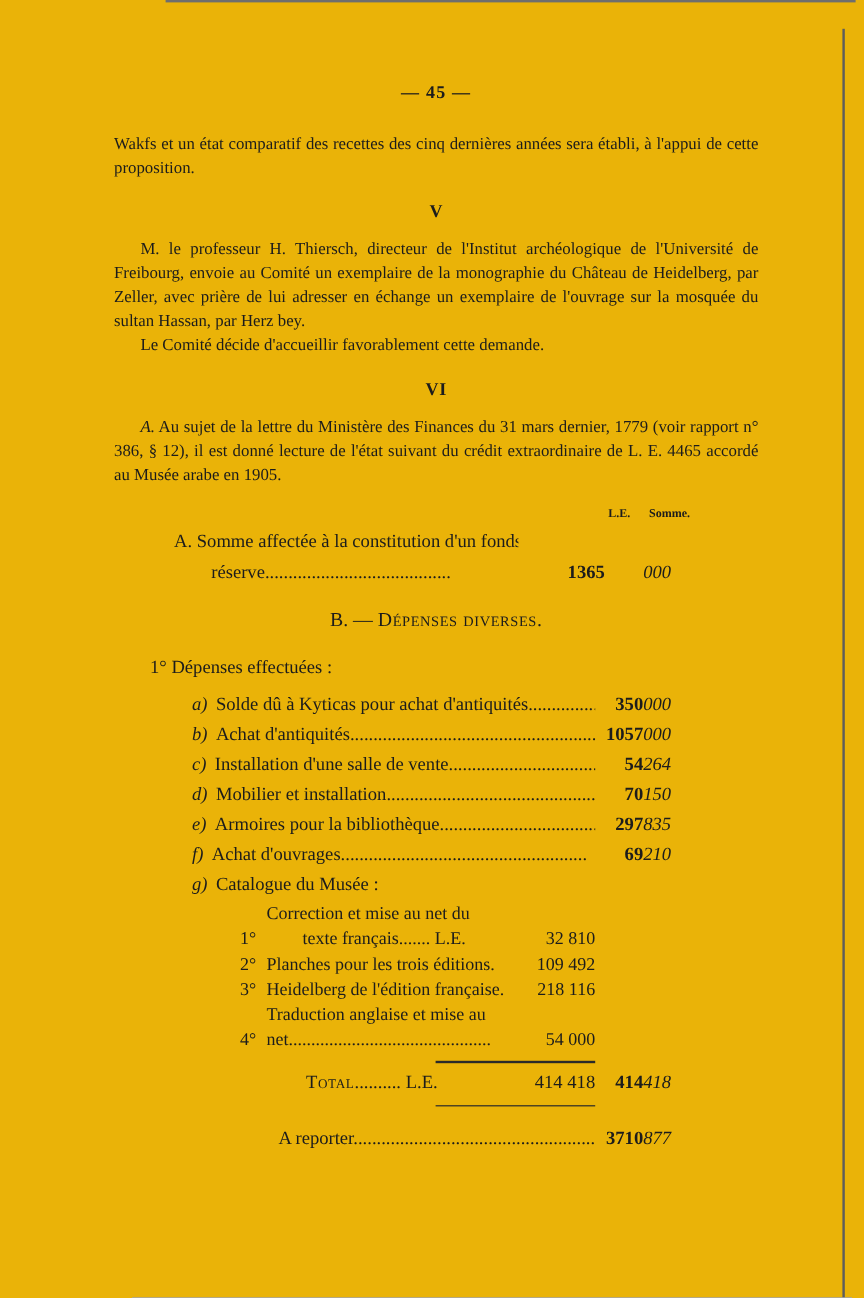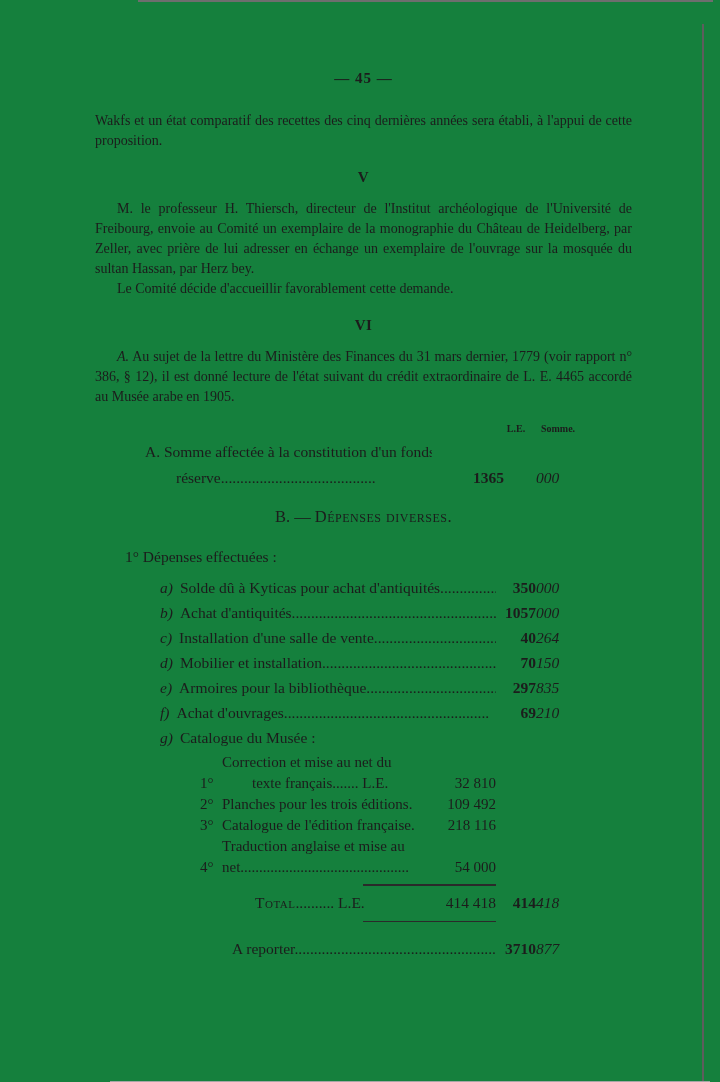--- a/index.html
+++ b/index.html
@@ -1,19 +1,19 @@
 <!DOCTYPE html>
 <html><head>
 <meta charset="utf-8">
 <style>
   * { box-sizing: border-box; }
   html,body { margin:0; padding:0; background:#e8e8e4; }
   .page {
     position:relative; width:720px; height:1082px; margin:0 auto;
-    background:#15803d; color:#1c1c1c; overflow:hidden;
+    background:#eab308; color:#1c1c1c; overflow:hidden;
     font-family:"Liberation Serif","DejaVu Serif",serif;
   }
   .edge { position:absolute; background:#777; }
   .edge-top { left:138px; top:0; width:575px; height:2px; background:#6e6e6e; }
   .edge-right { left:702px; top:24px; width:2px; height:1058px; background:#5d5d5d; }
   .edge-bottom { left:110px; bottom:0; width:600px; height:1px; background:#a6a6a6; }
 
   .content { position:absolute; left:95px; top:70px; width:537px; }
 
   .pagenum { text-align:center; font-weight:bold; font-size:15px; letter-spacing:1px; margin:0 0 24px; }
@@ -101,21 +101,21 @@
         <span class="col-le">350</span>
         <span class="col-mill">000</span>
       </div>
       <div class="acct-row item">
         <span class="acct-label"><span class="letter">b)</span><span>Achat d'antiquités.......................................................</span></span>
         <span class="col-le">1057</span>
         <span class="col-mill">000</span>
       </div>
       <div class="acct-row item">
         <span class="acct-label"><span class="letter">c)</span><span>Installation d'une salle de vente...................................</span></span>
-        <span class="col-le">40</span>
+        <span class="col-le">54</span>
         <span class="col-mill">264</span>
       </div>
       <div class="acct-row item">
         <span class="acct-label"><span class="letter">d)</span><span>Mobilier et installation..............................................</span></span>
         <span class="col-le">70</span>
         <span class="col-mill">150</span>
       </div>
       <div class="acct-row item">
         <span class="acct-label"><span class="letter">e)</span><span>Armoires pour la bibliothèque....................................</span></span>
         <span class="col-le">297</span>
@@ -139,21 +139,21 @@
         texte français....... L.E.</span>
           <span class="cat-amt">32 810</span>
         </div>
         <div class="cat-row">
           <span class="cat-num">2°</span>
           <span class="cat-label">Planches pour les trois éditions.</span>
           <span class="cat-amt">109 492</span>
         </div>
         <div class="cat-row">
           <span class="cat-num">3°</span>
-          <span class="cat-label">Catalogue de l'édition française.</span>
+          <span class="cat-label">Heidelberg de l'édition française.</span>
           <span class="cat-amt">218 116</span>
         </div>
         <div class="cat-row">
           <span class="cat-num">4°</span>
           <span class="cat-label">Traduction anglaise et mise au
 net.............................................</span>
           <span class="cat-amt">54 000</span>
         </div>
       </div>
 

